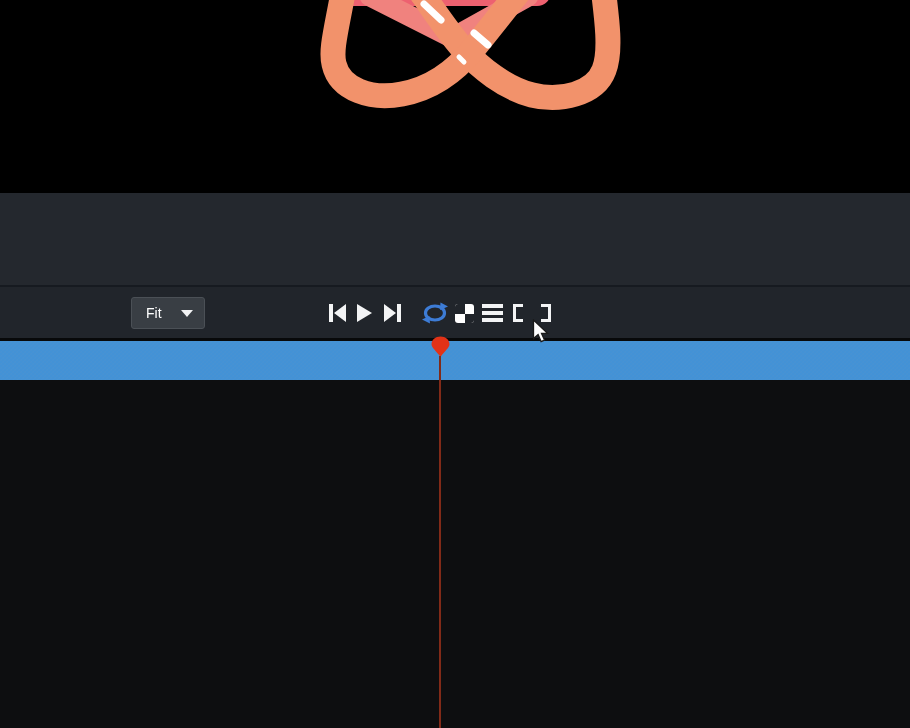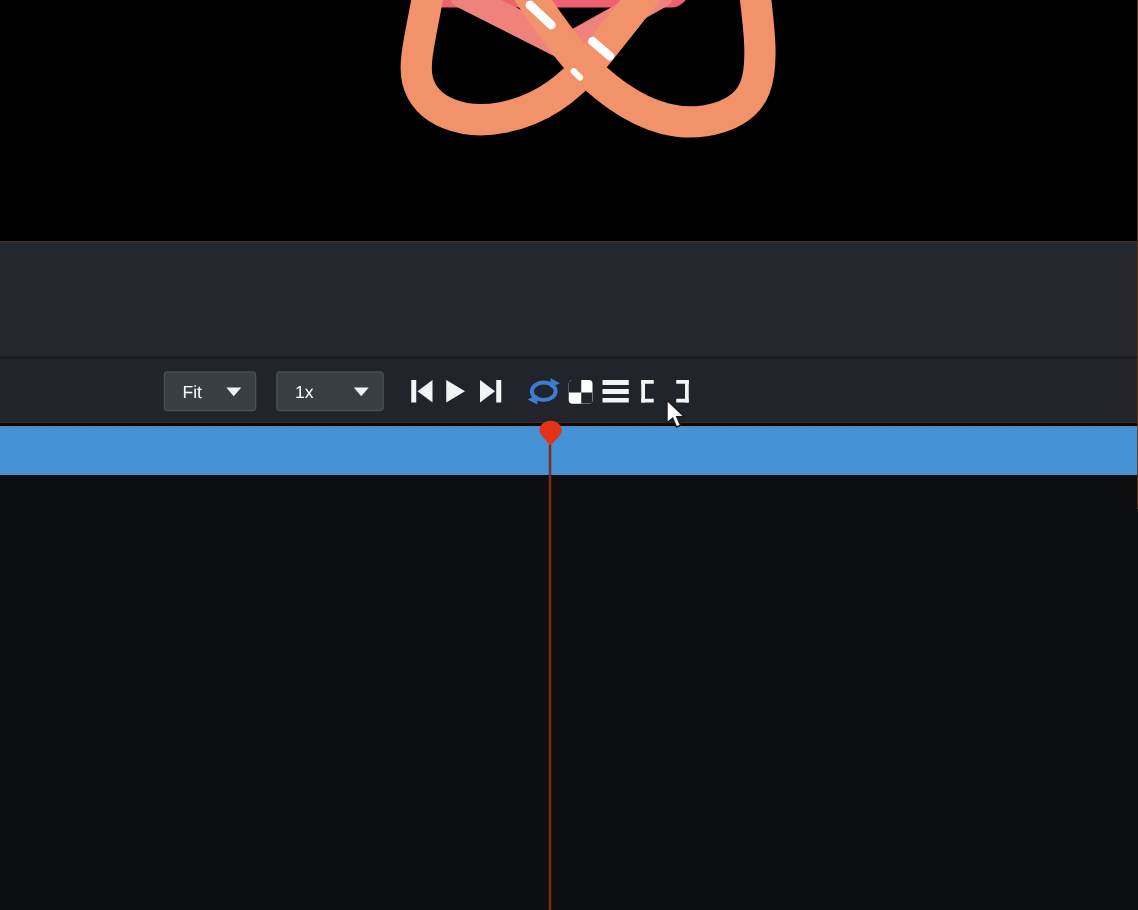--- a/index.html
+++ b/index.html
@@ -1,18 +1,18 @@
 <!DOCTYPE html>
 <html><head>
 <meta charset="utf-8">
 <style>
   html,body{margin:0;padding:0;background:#000;}
   .screen{
     position:relative;width:910px;height:728px;overflow:hidden;
-    font-family:"Liberation Sans",sans-serif;background:#f97316;
+    font-family:"Liberation Sans",sans-serif;background:#fde047;
   }
   .dither{
     background-image:
       linear-gradient(45deg, rgba(140,150,175,.055) 25%, transparent 25%, transparent 75%, rgba(140,150,175,.055) 75%),
       linear-gradient(45deg, rgba(140,150,175,.055) 25%, transparent 25%, transparent 75%, rgba(140,150,175,.055) 75%);
     background-position:0 0,2px 2px;background-size:4px 4px;
   }
   
   .stage{position:absolute;left:0;top:0;width:910px;height:193px;background:#000;overflow:hidden;}
   
@@ -68,24 +68,20 @@
 
   <div class="upper-band dither"></div>
 
   <div class="toolbar dither">
 
     <div class="dropdown" style="left:131px;width:74px;">
       <span>Fit</span>
       <span class="caret"></span>
     </div>
 
-    <div class="dropdown" style="left:221px;width:86px;">
-      <span>1x</span>
-      <span class="caret"></span>
-    </div>
 
     <button class="ibtn" style="left:328px;top:16px;">
       <svg width="19" height="20" viewBox="0 0 19 20">
         <rect x="1" y="1" width="4" height="18" fill="#F3F4F5"></rect>
         <polygon points="18,1 18,19 6,10" fill="#F3F4F5"></polygon>
       </svg>
     </button>
 
     <button class="ibtn" style="left:355px;top:16px;">
       <svg width="18" height="20" viewBox="0 0 18 20">

